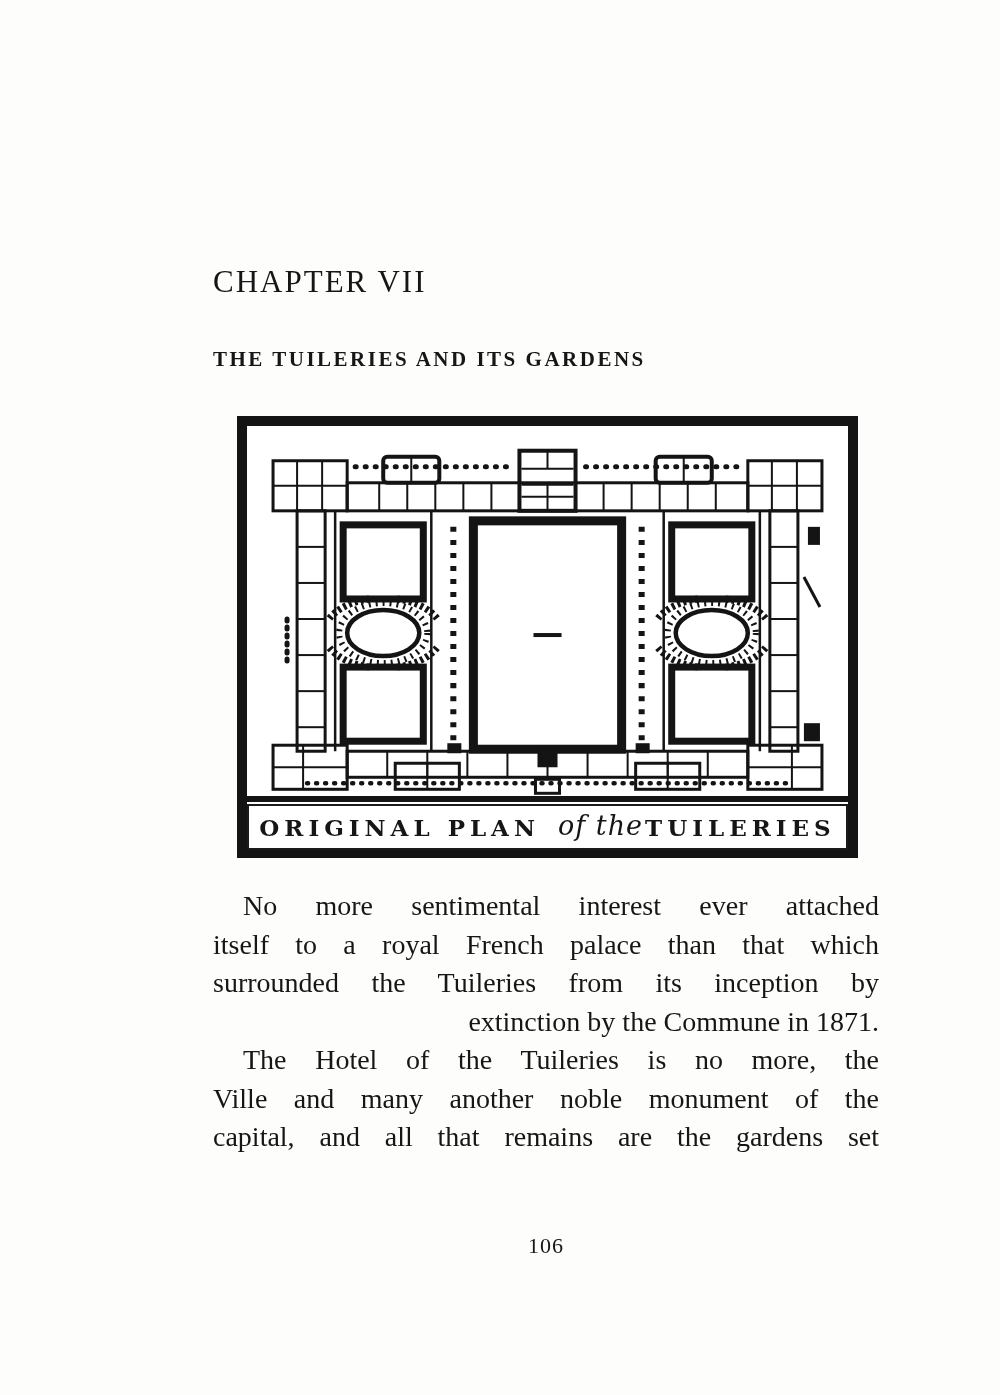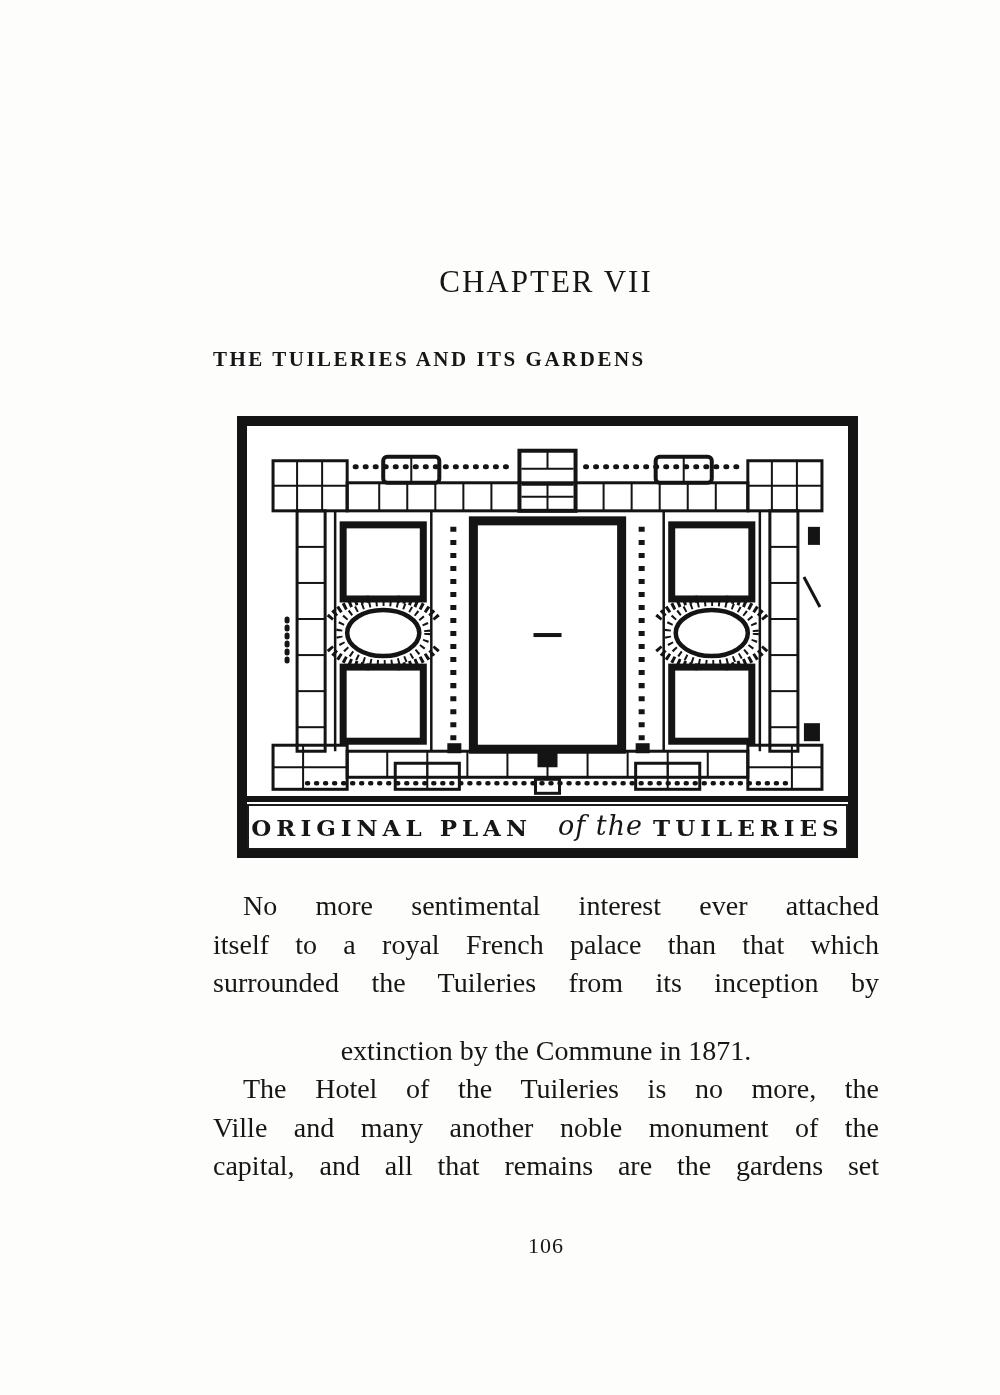--- a/index.html
+++ b/index.html
@@ -9,21 +9,20 @@
     width: 1000px;
     height: 1395px;
     background: #fdfdfc;
     color: #161616;
     font-family: "Liberation Serif", serif;
     overflow: hidden;
   }
   .chapter-heading {
     position: absolute;
     left: 213px; top: 264px; width: 666px;
-    text-align: center;
     font-size: 31px;
     letter-spacing: 2px;
     white-space: nowrap;
   }
   .chapter-subtitle {
     position: absolute;
     left: 213px; top: 347px; width: 666px;
     text-align: left;
     font-size: 21px;
     font-weight: bold;
@@ -43,21 +42,21 @@
     height: 6px; background: #141414; margin: 0;
   }
   .figure-caption {
     box-sizing: border-box;
     height: 46px;
     margin-top: 2px;
     border: 2px solid #1a1a1a;
     display: flex;
     align-items: center;
     justify-content: center;
-    gap: 10px;
+    gap: 2px;
     font-family: "DejaVu Serif", serif;
     white-space: nowrap;
     overflow: hidden;
   }
   .caption-caps {
     font-size: 23px;
     font-weight: bold;
     letter-spacing: 5px;
   }
   .caption-script {
@@ -75,23 +74,22 @@
     line-height: 38.5px;
   }
   .para { margin: 0; padding: 0; }
   .line {
     display: block;
     text-align: justify;
     text-align-last: justify;
     white-space: nowrap;
   }
   .line.last {
-    text-align: center;
+    text-align: right;
     text-align-last: auto;
-    margin-top: 29px;
   }
   .line.indent { text-indent: 30px; }
   .page-number {
     position: absolute;
     left: 213px; top: 1233px; width: 666px;
     text-align: center;
     font-size: 22px;
     letter-spacing: 1px;
   }
 </style>

